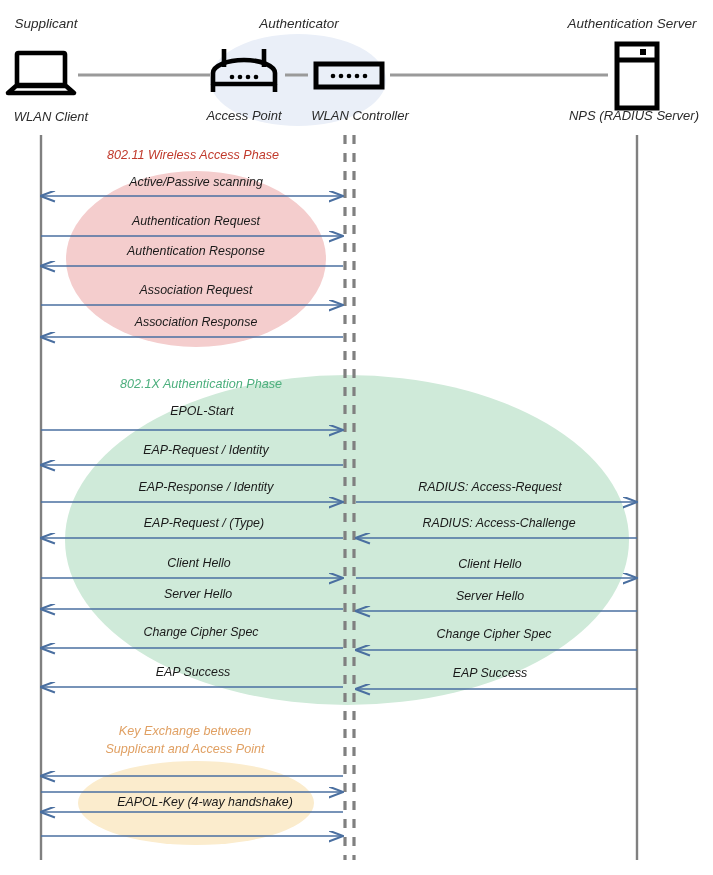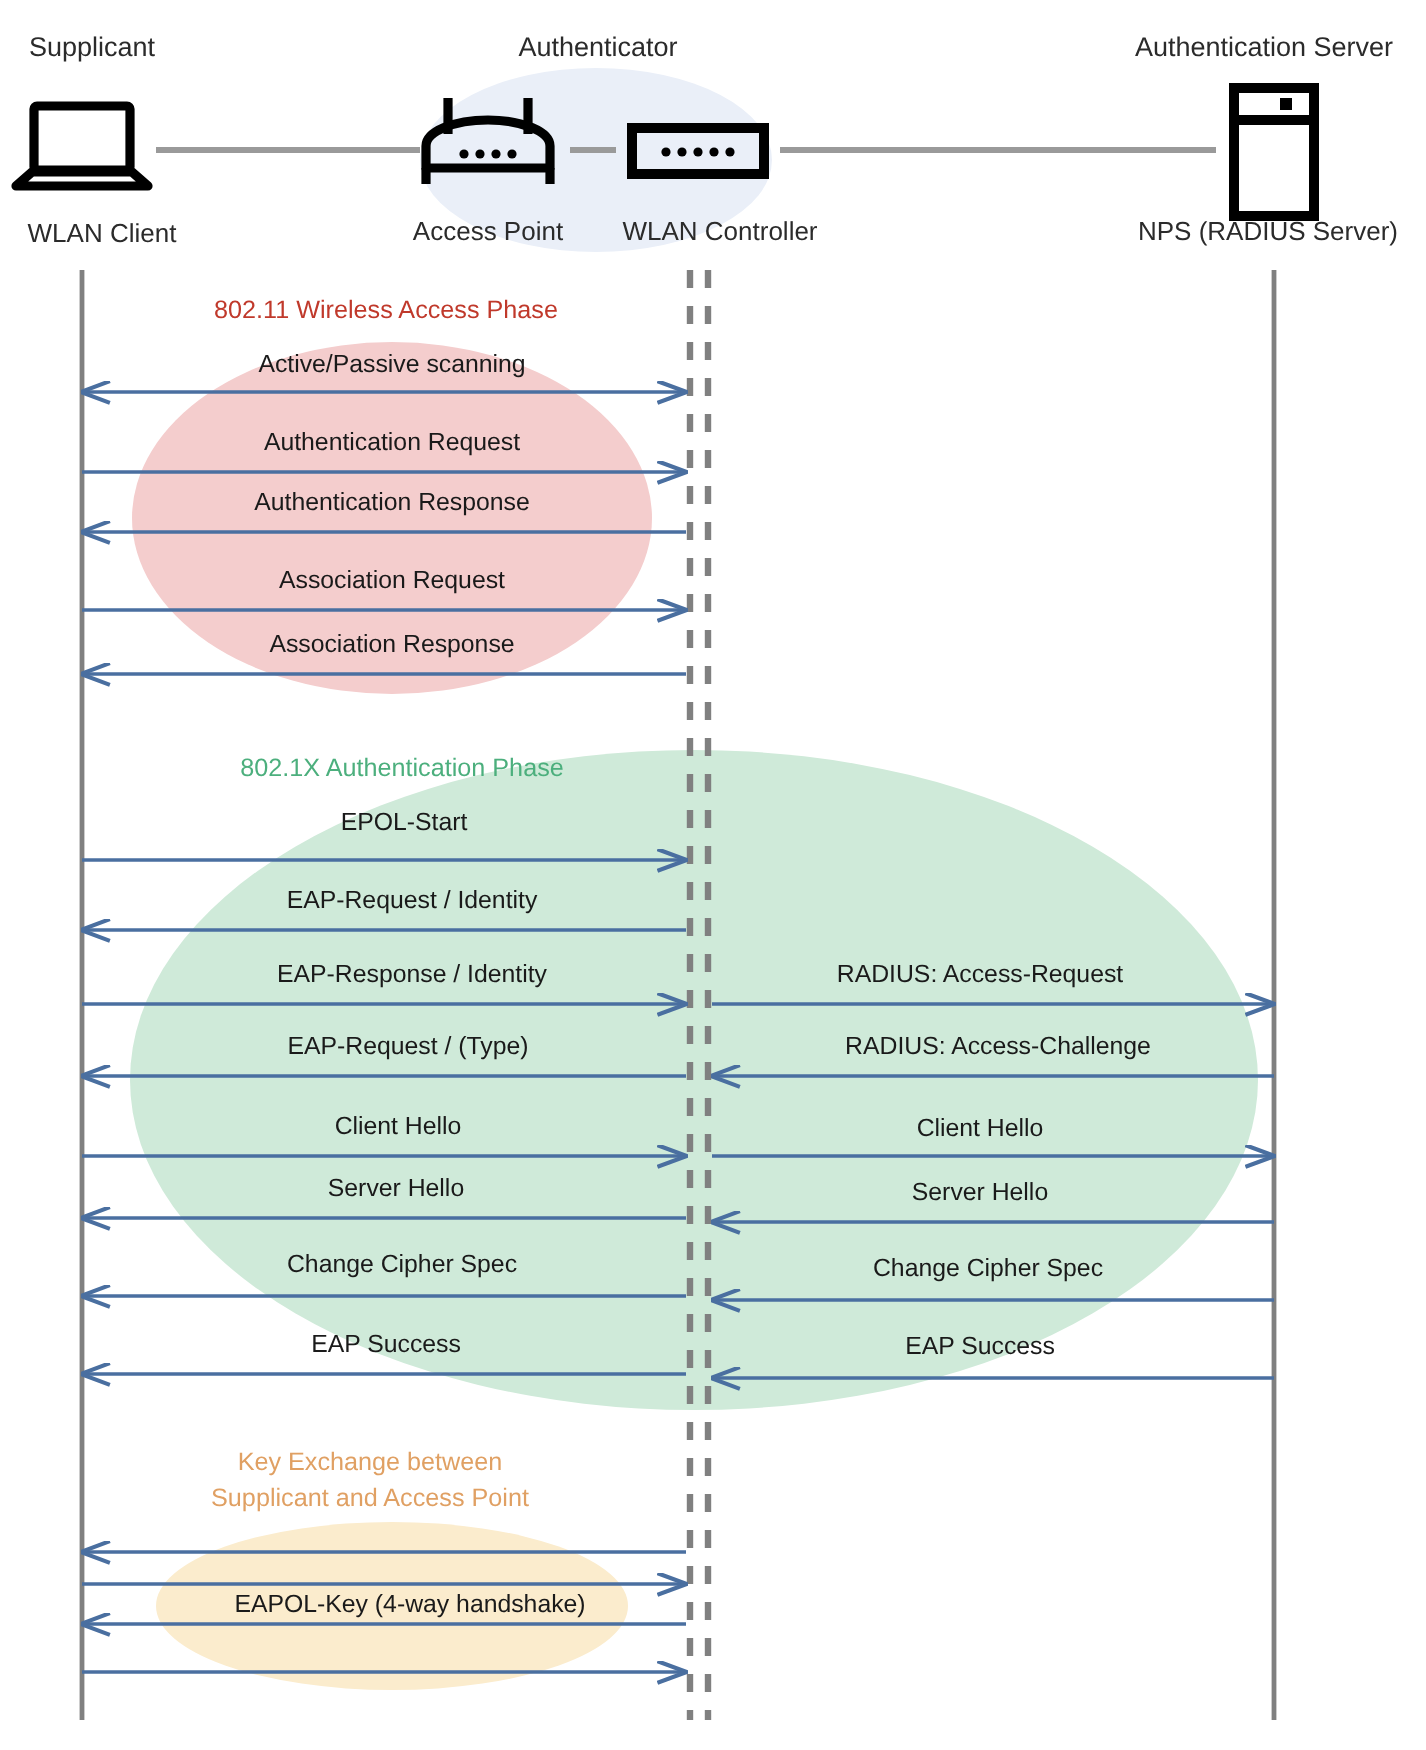--- a/index.html
+++ b/index.html
@@ -11,20 +11,21 @@
     width: 713px;
     height: 875px;
     font-family: "Liberation Sans", sans-serif;
     overflow: hidden;
     position: relative;
   }
   #diagram-root {
     position: relative;
     width: 713px;
     height: 639px;
+    font-style: italic;
   }
   svg.canvas {
     position: absolute;
     top: 0;
     left: 0;
     width: 713px;
     height: 875px;
   }
   .actor-title {
     font-size: 13.5px;

